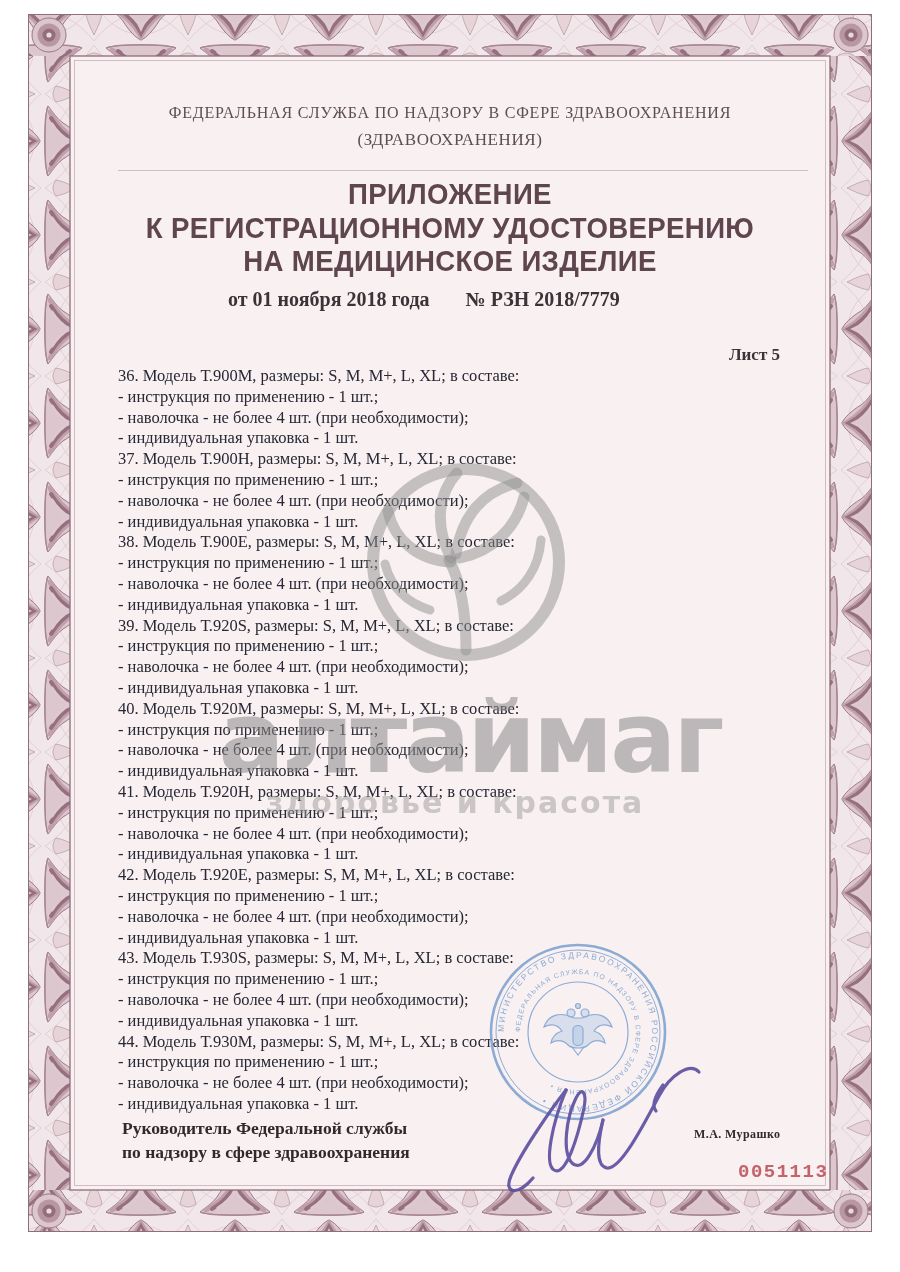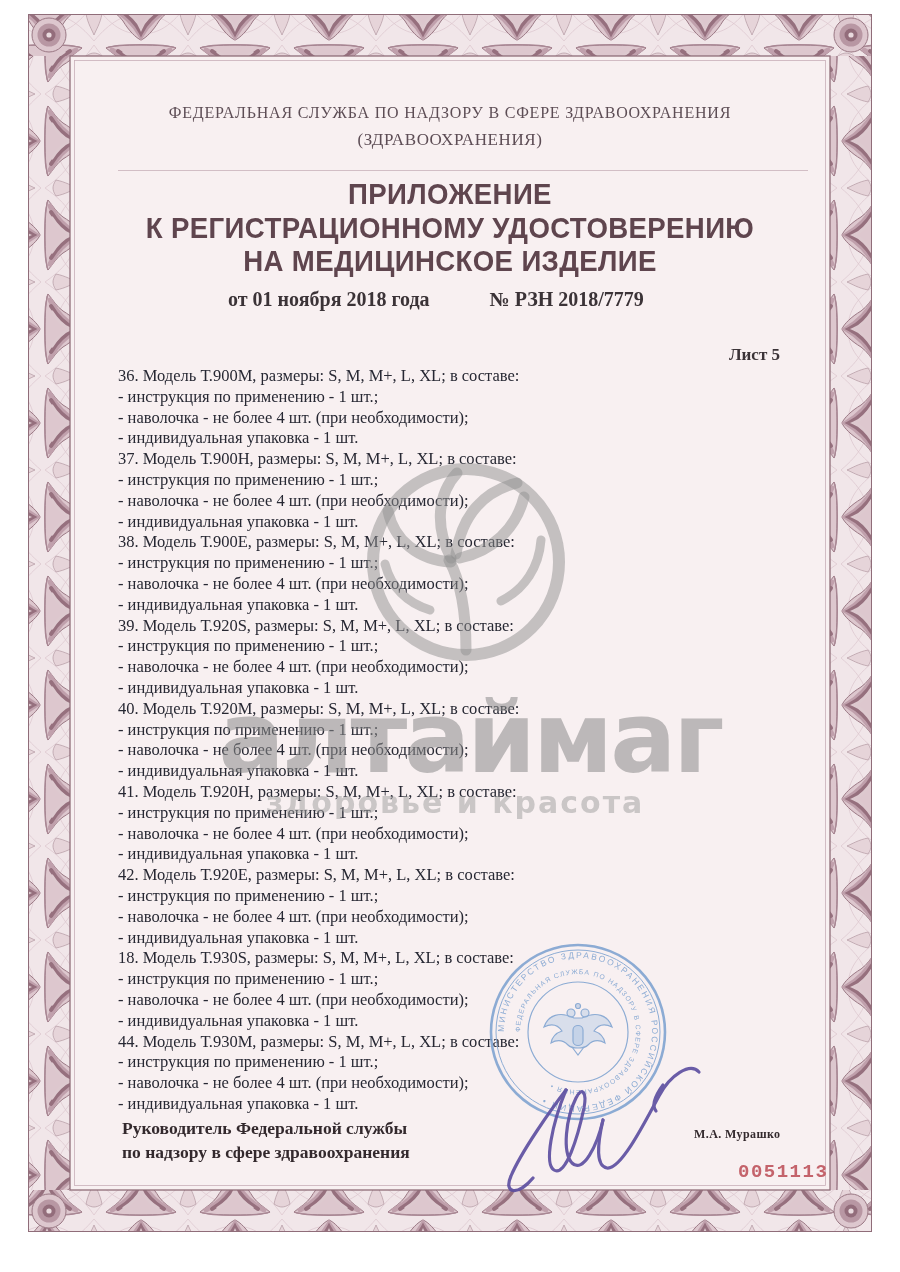--- a/index.html
+++ b/index.html
@@ -21,21 +21,21 @@
   }
   .divider{ top:170px; left:118px; width:690px; border-top:1px solid #d2bec5; height:0;}
   .title-block{
     top:177px; left:70px; width:760px; text-align:center;
     font-family:"Liberation Sans", sans-serif; font-weight:bold;
     font-size:30px; line-height:33.5px; letter-spacing:0.4px;
     color:var(--title_maroon,#5f454e);
     transform:scaleX(.92); transform-origin:50% 0;
   }
   .date-row{
-    top:288px; left:228px; display:flex; gap:60px;
+    top:288px; left:228px; display:flex; gap:36px;
     font-weight:bold; font-size:20px; color:var(--date_text,#3b3337);
   }
   .sheet-label{
     top:317px; left:680px; width:100px; text-align:right;
     font-weight:bold; font-size:17px; color:var(--date_text,#3b3337);margin-top:28px;
   }
   .model-list{
     top:366px; left:118px; width:620px;
     font-size:16.5px; color:var(--body_text,#272833);
   }
@@ -166,21 +166,21 @@
           <p>- наволочка - не более 4 шт. (при необходимости);</p>
           <p>- индивидуальная упаковка - 1 шт.</p>
         </div>
         <div>
           <p>42. Модель Т.920Е, размеры: S, M, M+, L, XL; в составе:</p>
           <p>- инструкция по применению - 1 шт.;</p>
           <p>- наволочка - не более 4 шт. (при необходимости);</p>
           <p>- индивидуальная упаковка - 1 шт.</p>
         </div>
         <div>
-          <p>18. Модель Т.930S, размеры: S, M, M+, L, XL; в составе:</p>
+          <p>43. Модель Т.930S, размеры: S, M, M+, L, XL; в составе:</p>
           <p>- инструкция по применению - 1 шт.;</p>
           <p>- наволочка - не более 4 шт. (при необходимости);</p>
           <p>- индивидуальная упаковка - 1 шт.</p>
         </div>
         <div>
           <p>44. Модель Т.930М, размеры: S, M, M+, L, XL; в составе:</p>
           <p>- инструкция по применению - 1 шт.;</p>
           <p>- наволочка - не более 4 шт. (при необходимости);</p>
           <p>- индивидуальная упаковка - 1 шт.</p>
         </div>

